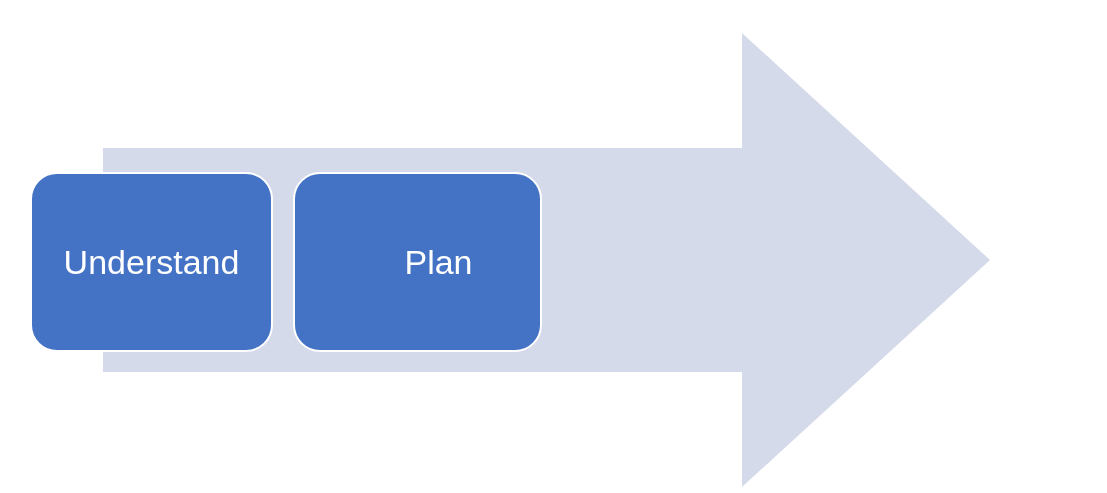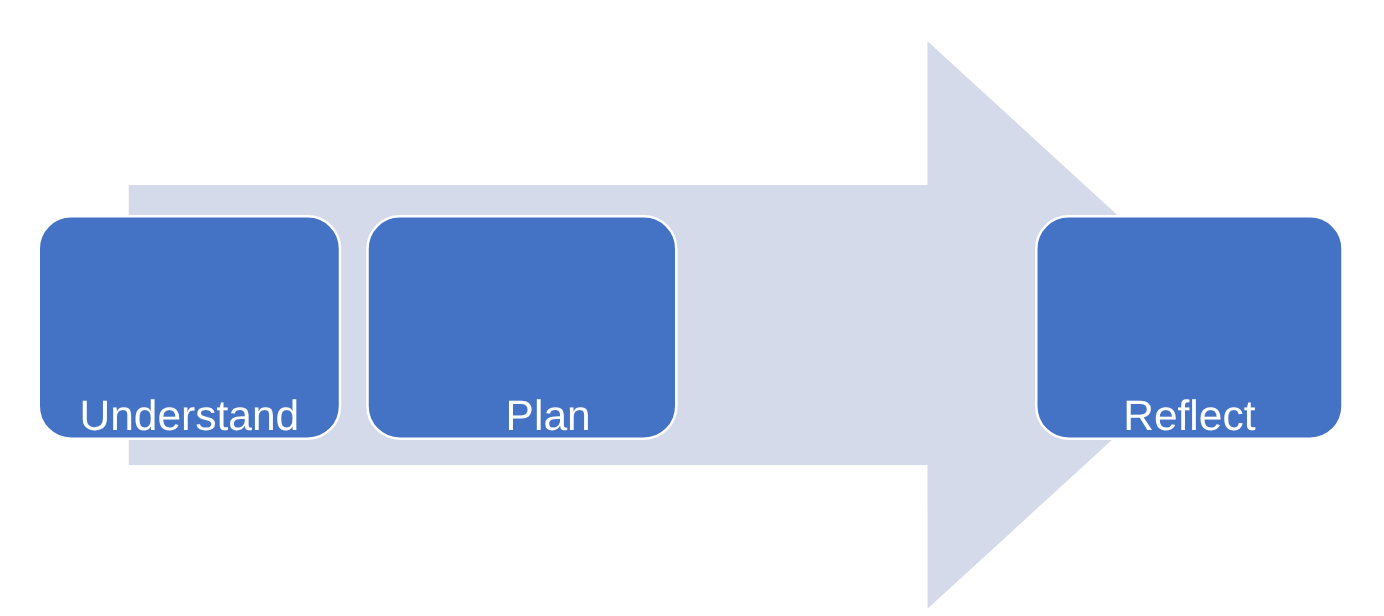--- a/index.html
+++ b/index.html
@@ -27,21 +27,21 @@
   }
   .step {
     position: absolute;
     top: 172px;
     height: 180px;
     box-sizing: border-box;
     background: var(--step-fill, #4472C4);
     border: 2px solid var(--step-border, #ffffff);
     border-radius: 27px;
     display: flex;
-    align-items: flex-end;
+    align-items: center;
     justify-content: center;
   }
   .step-1 { left: 30px;  width: 243px; }
   .step-2 { left: 293px; width: 249px; padding-left: 42px; }
   .step-3 { left: 561px; width: 245px; }
   .step-4 { left: 828px; width: 247px; }
   .step-label {
     color: var(--step-text, #ffffff);
     font-size: 34px;
     line-height: 1;
@@ -60,17 +60,14 @@
 
   <div class="step step-1">
     <span class="step-label">Understand</span>
   </div>
 
   <div class="step step-2">
     <span class="step-label">Plan</span>
   </div>
 
 
-  <div class="step step-4">
-    <span class="step-label">Reflect</span>
-  </div>
 
 </div>
 
 </body></html>

